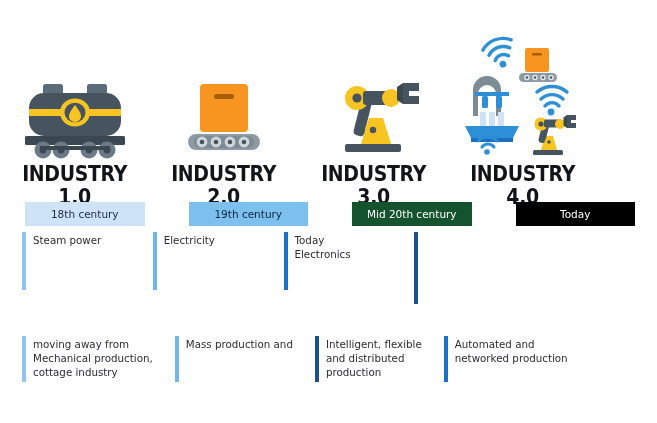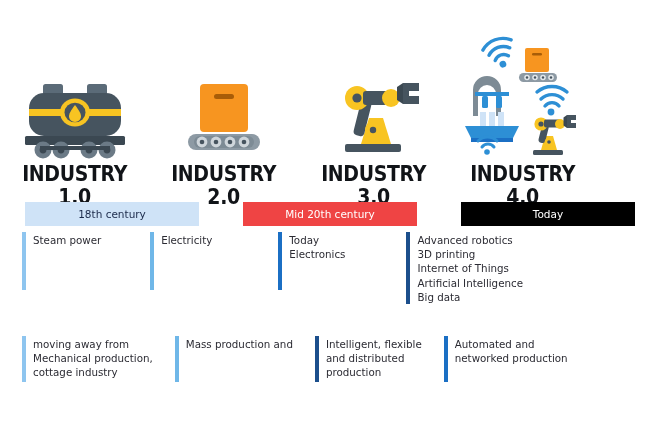--- a/index.html
+++ b/index.html
@@ -282,21 +282,22 @@
       </div>
       <div class="heading">
         <span>INDUSTRY</span>
         <span class="hnum">4.0</span>
       </div>
     </div>
   </div>
 
   <div class="era-bar">
     <div class="era-seg" style="background:#cfe3f7;color:#1b2a4a">18th century</div>
-    <div class="era-seg" style="background:#ef4444;color:#ffffff">Mid 20th century</div>
+    <div class="era-seg" style="background:#7cc0ee;color:#11243f">19th century</div>
+    <div class="era-seg" style="background:#14532d;color:#ffffff">Mid 20th century</div>
     <div class="era-seg" style="background:#000000;color:#ffffff">Today</div>
   </div>
 
   <div class="feat-row" id="row-tech">
     <div class="col-feat col1">
       <div class="accent" style="background:#8ec5ef"></div>
       <div class="feat-text">
         <div>Steam power</div>
       </div>
     </div>
@@ -308,27 +309,20 @@
     </div>
     <div class="col-feat col3">
       <div class="accent" style="background:#1b6fc4"></div>
       <div class="feat-text">
         <div>Today</div>
         <div>Electronics</div>
       </div>
     </div>
     <div class="col-feat col4">
       <div class="accent" style="background:#1c4f8c"></div>
-      <div class="feat-text">
-        <div>Advanced robotics</div>
-        <div>3D printing</div>
-        <div>Internet of Things</div>
-        <div>Artificial Intelligence</div>
-        <div>Big data</div>
-      </div>
     </div>
   </div>
 
   <div class="feat-row" id="row-prod">
     <div class="col-feat col1">
       <div class="accent" style="background:#8ec5ef"></div>
       <div class="feat-text">
         <div>moving away from</div>
         <div>Mechanical production,</div>
         <div>cottage industry</div>

